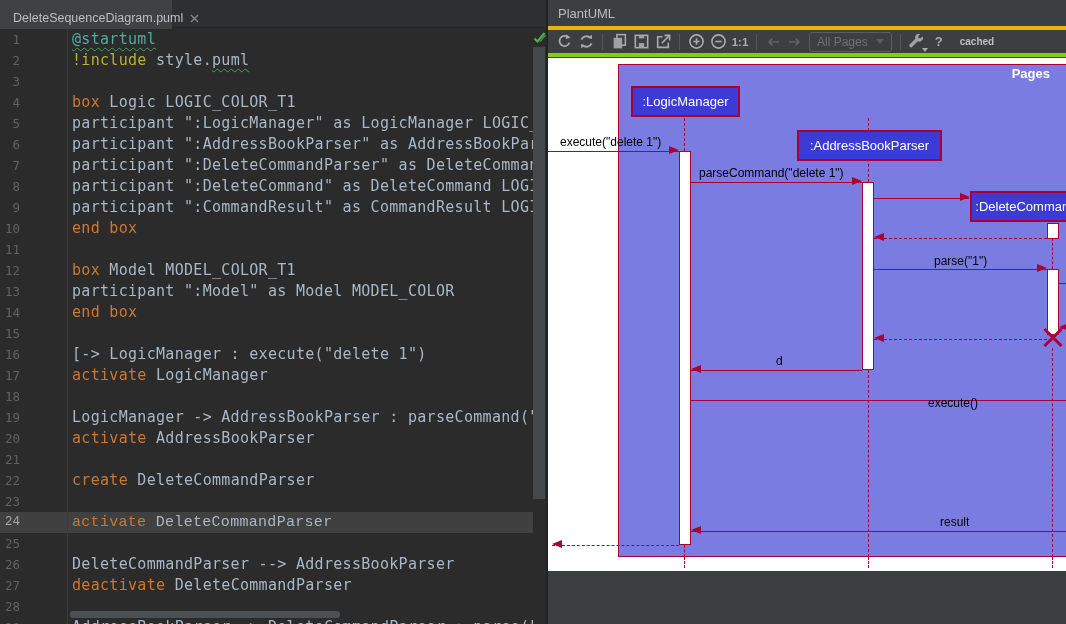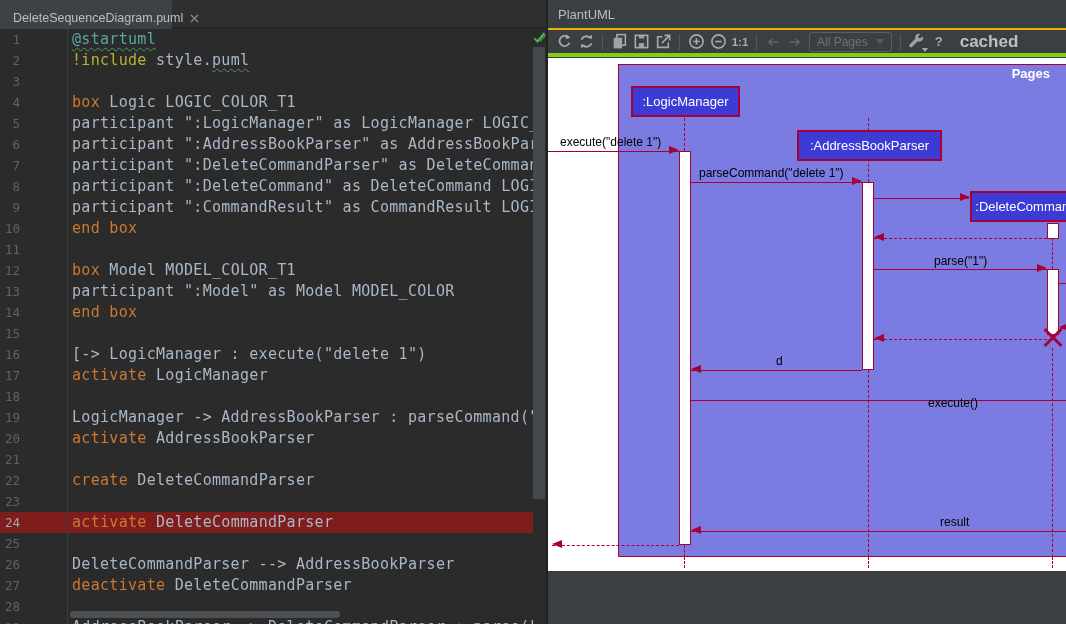--- a/index.html
+++ b/index.html
@@ -15,58 +15,58 @@
          display:flex; align-items:center; padding:0 8px; gap:5px; }
   .tab-underline { position:absolute; left:0; bottom:0; width:172px; height:3px; background:#3daec2; }
   .tab-title { color:#bcbec0; font-size:12.5px; white-space:nowrap; }
   .tab-close { margin-left:2px; display:flex; align-items:center; }
 
   .editor { position:absolute; left:0; top:29px; width:546px; height:595px; background:#2b2b2b; overflow:hidden; }
   .gutter-sep { position:absolute; left:67px; top:0; width:1px; height:100%; background:#393c3e; }
   .rows { position:absolute; left:0; top:0; width:533px; overflow:hidden;
           font-family:"DejaVu Sans Mono", monospace; }
   .row { position:relative; height:21px; width:533px; }
-  .row.current { background:#7f1d1d; }
+  .row.current { background:#404040;font-family:Liberation Mono, monospace; }
   .ln { position:absolute; left:0; top:0; width:20px; text-align:right; color:#606366;
         font-size:12.5px; line-height:21px; }
   .row.current .ln { color:#a4a6a8; }
   .code { position:absolute; left:72px; top:0; white-space:pre; font-size:15px; line-height:21px;
           letter-spacing:.3px; }
   .c-plain { color:#a9b7c6; } .c-kw { color:#cc7832; } .c-meta { color:#58a7a0; } .c-yellow { color:#b8b232; }
   .squig { text-decoration:underline wavy #4e9a57 1px; text-underline-offset:3px; }
 
   .scroll-lane { position:absolute; left:532px; top:0; width:14px; height:595px; }
   .v-thumb { position:absolute; left:1px; top:18px; width:12px; height:452px; background:#46494b; }
   .h-thumb { position:absolute; left:70px; top:582px; width:270px; height:7px; background:#4d5052; border-radius:3px; }
   .insp-ok { position:absolute; left:533px; top:1px; }
 
   .divider { position:absolute; left:546px; top:0; width:2px; height:624px; background:#202224; }
 
   
   .right-pane { position:absolute; left:548px; top:0; width:518px; height:624px; background:#3c3f41; }
   .panel-header { height:30px; display:flex; align-items:center; padding-left:10px;
-                  border-bottom:2px solid #eab308; }
+                  border-bottom:4px solid #eab308; }
   .panel-title { color:#bbbdbf; font-size:13px; }
   .toolbar { height:27px; display:flex; align-items:center; padding-left:5px;
              border-bottom:4px solid #84cc16; }
   .tb { background:none; border:none; width:22px; height:22px; display:flex; align-items:center;
         justify-content:center; cursor:pointer; position:relative; flex:none; }
   .tb svg { display:block; }
   .tb-sep { width:1px; height:16px; background:#55585a; margin:0 5px; flex:none; }
   .tb-text { color:#a7abae; font-size:11.5px; font-weight:bold; }
   .pages-select { margin:0 3px; height:20px; border:1px solid #5a5e60; border-radius:3px;
                   display:flex; align-items:center; gap:8px; padding:0 7px; color:#6e7274;
                   font-size:12px; flex:none; }
   .caret-down { width:0; height:0; border-left:4px solid transparent; border-right:4px solid transparent;
                 border-top:5px solid #5a5e60; }
   .mini-caret { position:absolute; right:0; bottom:1px; width:0; height:0;
                 border-left:3px solid transparent; border-right:3px solid transparent;
                 border-top:4px solid #a7abae; }
   .help-glyph { color:#a7abae; font-size:13px; font-weight:bold; }
-  .status-cached { color:#bdc0c2; font-size:17px; font-weight:bold; margin-left:10px; }
+  .status-cached { color:#bdc0c2; font-size:10px; font-weight:bold; margin-left:10px; }
 
   
   .preview { position:absolute; left:0; top:58px; width:518px; height:513px; background:#ffffff; overflow:hidden; }
   .frame { position:absolute; left:70px; top:6px; width:600px; height:493px;
            background:#7a7ce1; border:1px solid #a80036; }
   .frame-label { position:absolute; right:16px; top:8px; color:#ffffff; font-weight:bold; font-size:13px; }
   .pbox { position:absolute; height:31px; background:#3c3bd6; border:2px solid #a80036; color:#fff;
           font-size:13px; line-height:27px; text-align:center; white-space:nowrap; overflow:hidden; }
   .life { position:absolute; width:0; border-left:1px dashed #a80036; }
   .act { position:absolute; width:12px; background:#ffffff; border:1px solid #a80036; }

